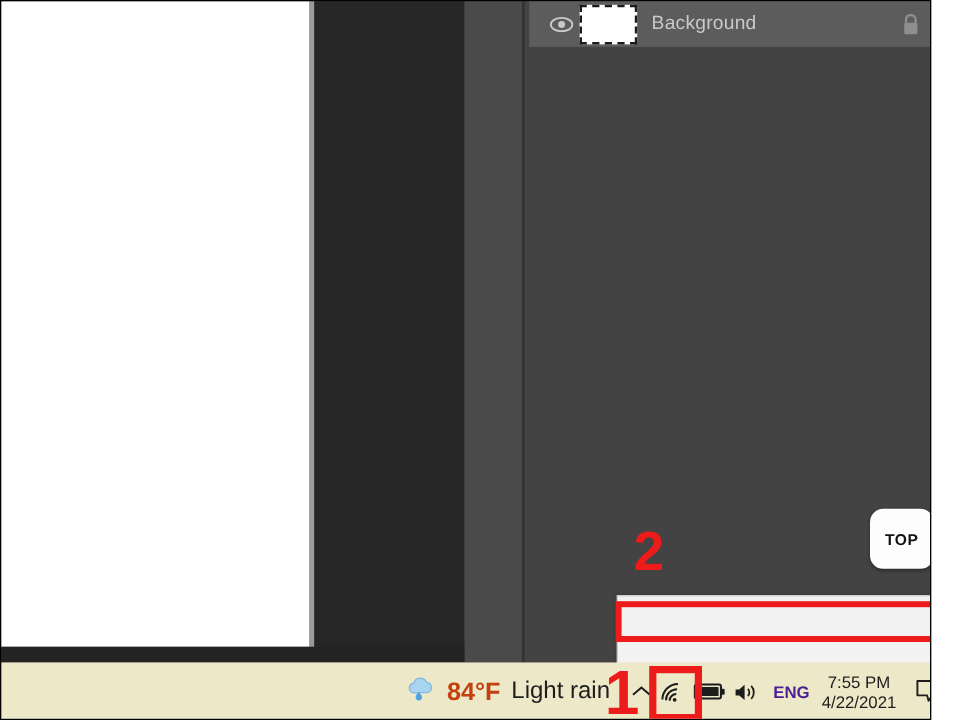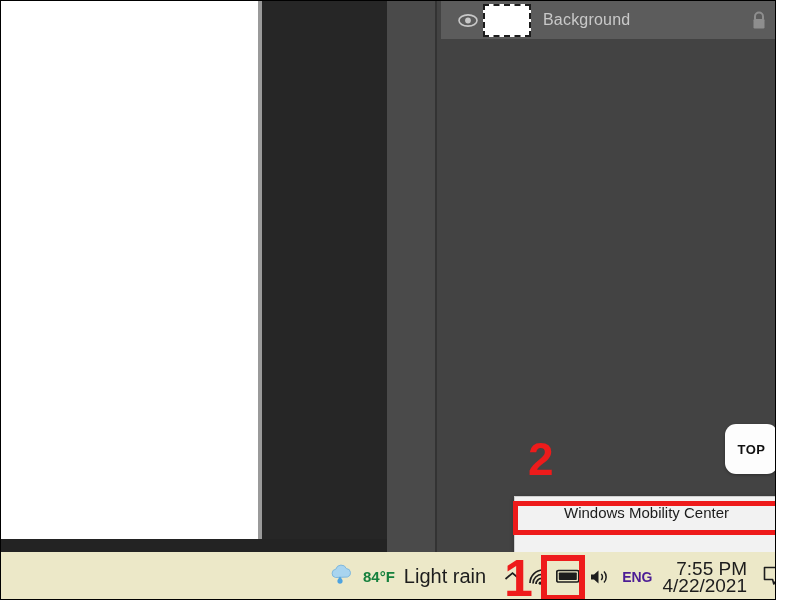--- a/index.html
+++ b/index.html
@@ -214,22 +214,22 @@
     align-items: center;
     height: 49px;
   }
   .tray-weather {
     display: flex;
     align-items: center;
     gap: 9px;
     margin-right: 14px;
   }
   .tray-temp {
-    color: #15803d;
-    font-size: 15px;
+    color: #c2410c;
+    font-size: 21px;
     font-weight: bold;
   }
   .tray-cond {
     color: #1d1d1d;
     font-size: 20px;
   }
   .tray-chevron {
     width: 24px;
     display: flex;
     align-items: center;
@@ -244,24 +244,24 @@
   }
   .tray-lang {
     color: #4c1d95;
     font-size: 14px;
     font-weight: bold;
     margin: 0 10px 0 8px;
   }
   .tray-clock {
     display: flex;
     flex-direction: column;
-    align-items: flex-end;
+    align-items: center;
     justify-content: center;
     color: #1d1d1d;
-    font-size: 19px;
+    font-size: 14px;
     line-height: 17px;
     margin-right: 16px;
   }
   .tray-notify {
     margin-right: 13px;
     display: flex;
     align-items: center;
   }
 
   .red-box-battery {
@@ -306,21 +306,20 @@
       </span>
     </div>
 
   </div>
 
   <div class="top-badge">TOP</div>
 
   <div class="annot-num" id="annot-2">2</div>
 
   <div class="context-menu">
-    <div class="menu-item">Windows Mobility Center</div>
   </div>
   <div class="red-box-menu"></div>
 
   <div class="taskbar">
     <div class="tray">
 
       <div class="tray-weather">
         <span>
           <svg width="25" height="21" viewBox="0 0 25 21">
             <path d="M6.5 13.5 a4.2 4.2 0 0 1 0.3 -8.3 a5.6 5.6 0 0 1 10.6 -0.6 a4.3 4.3 0 0 1 1.1 8.4 z" fill="#a8d4ef" stroke="#7fb8dd" stroke-width="1"></path>

